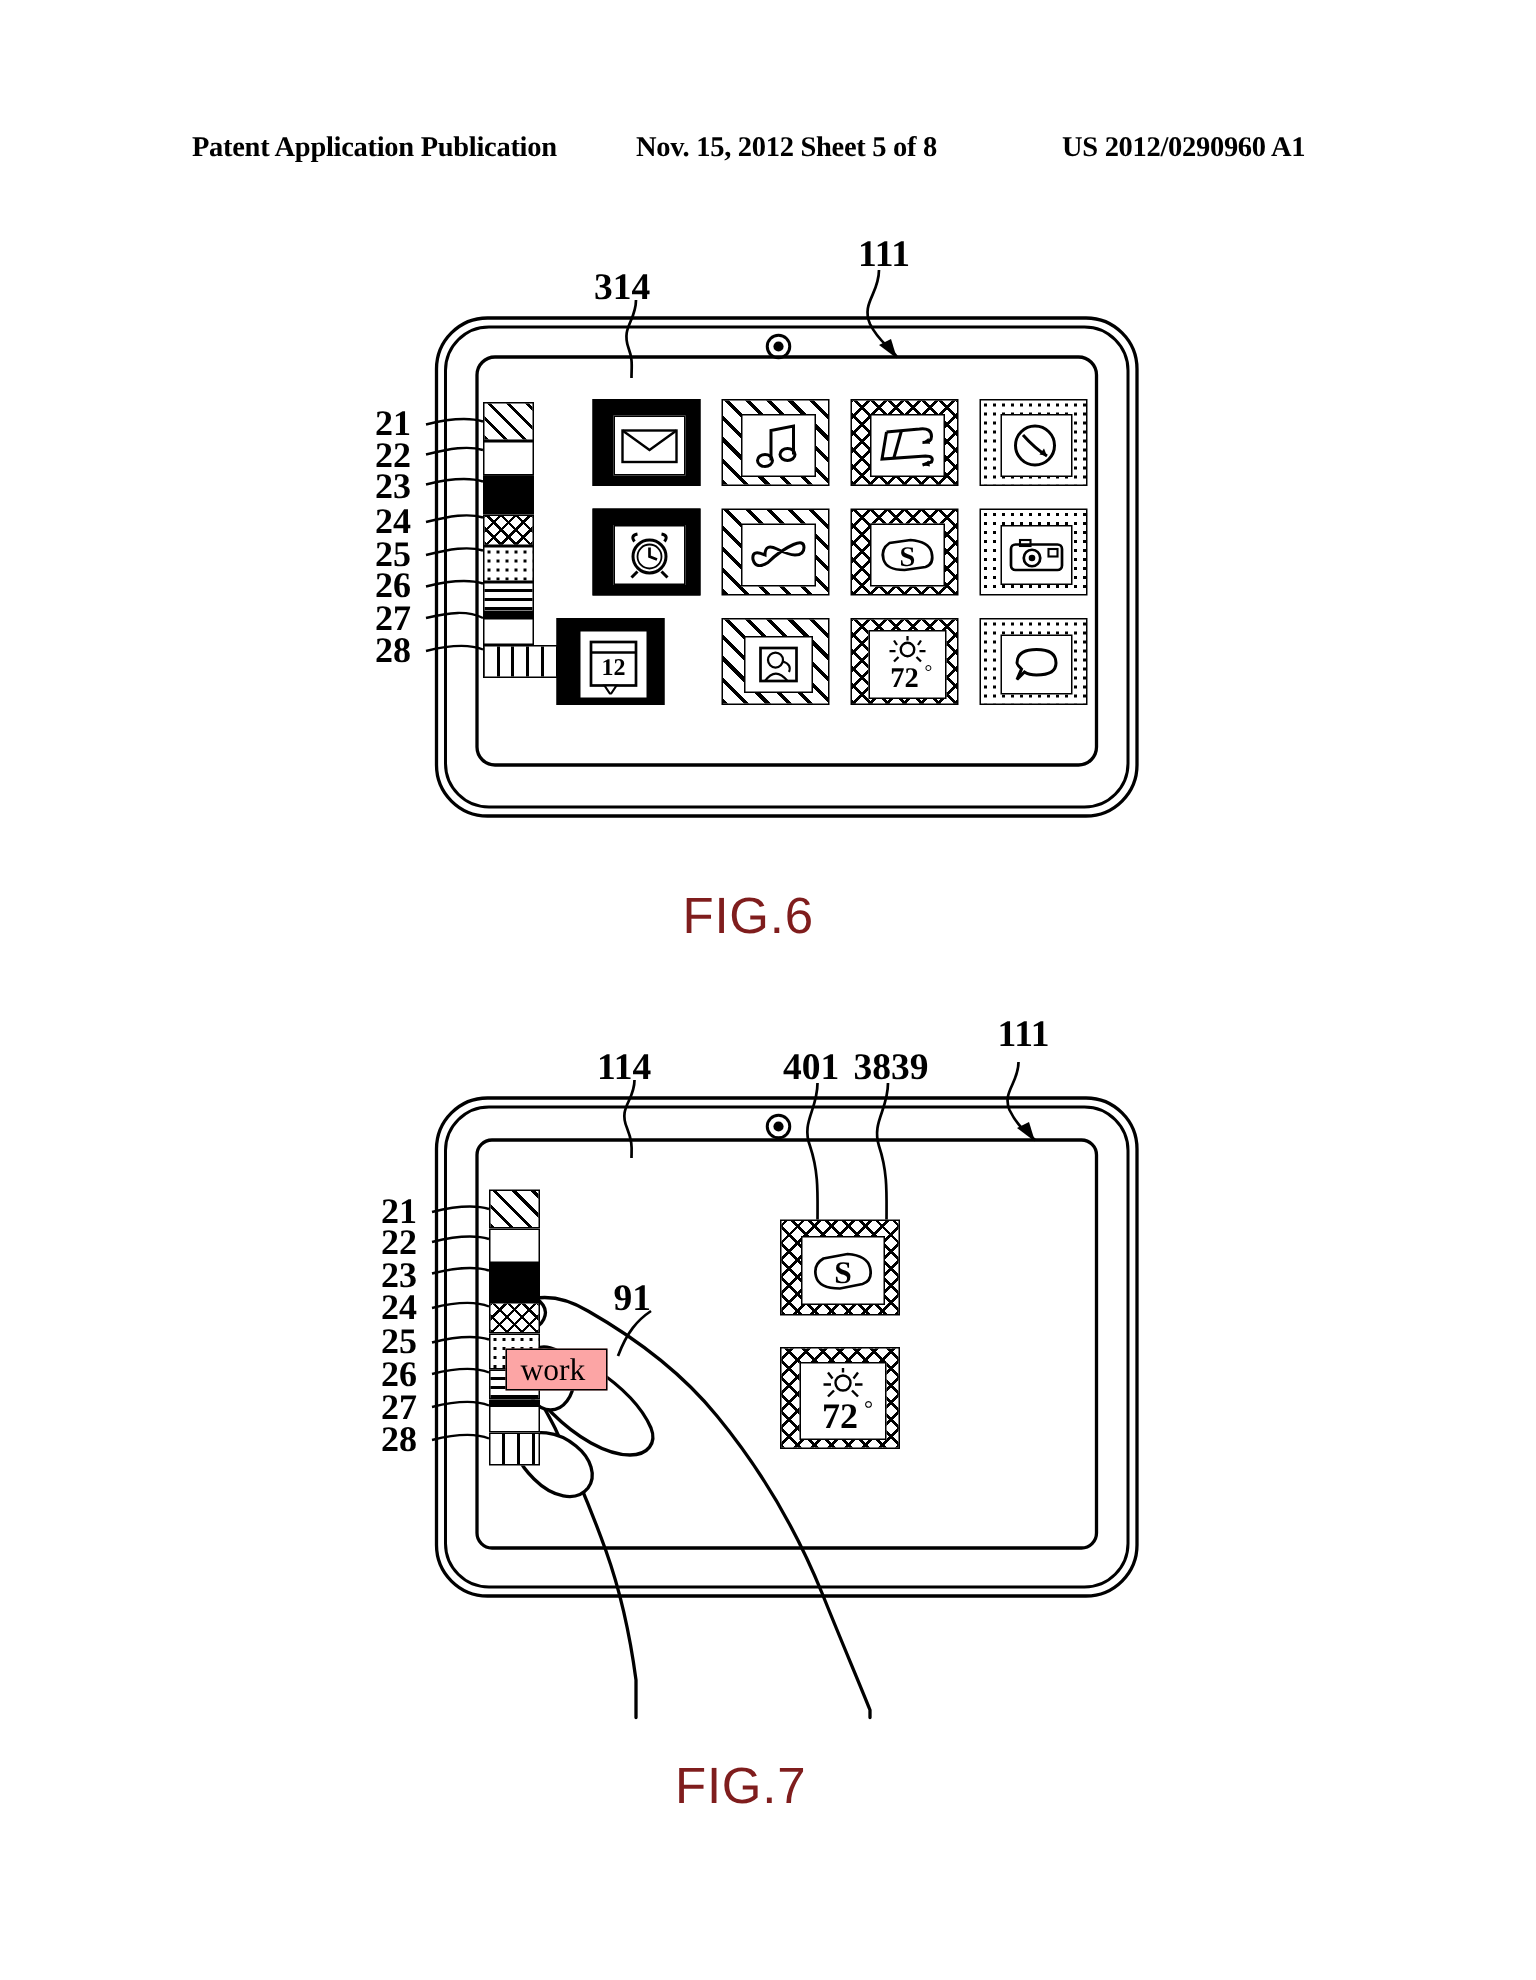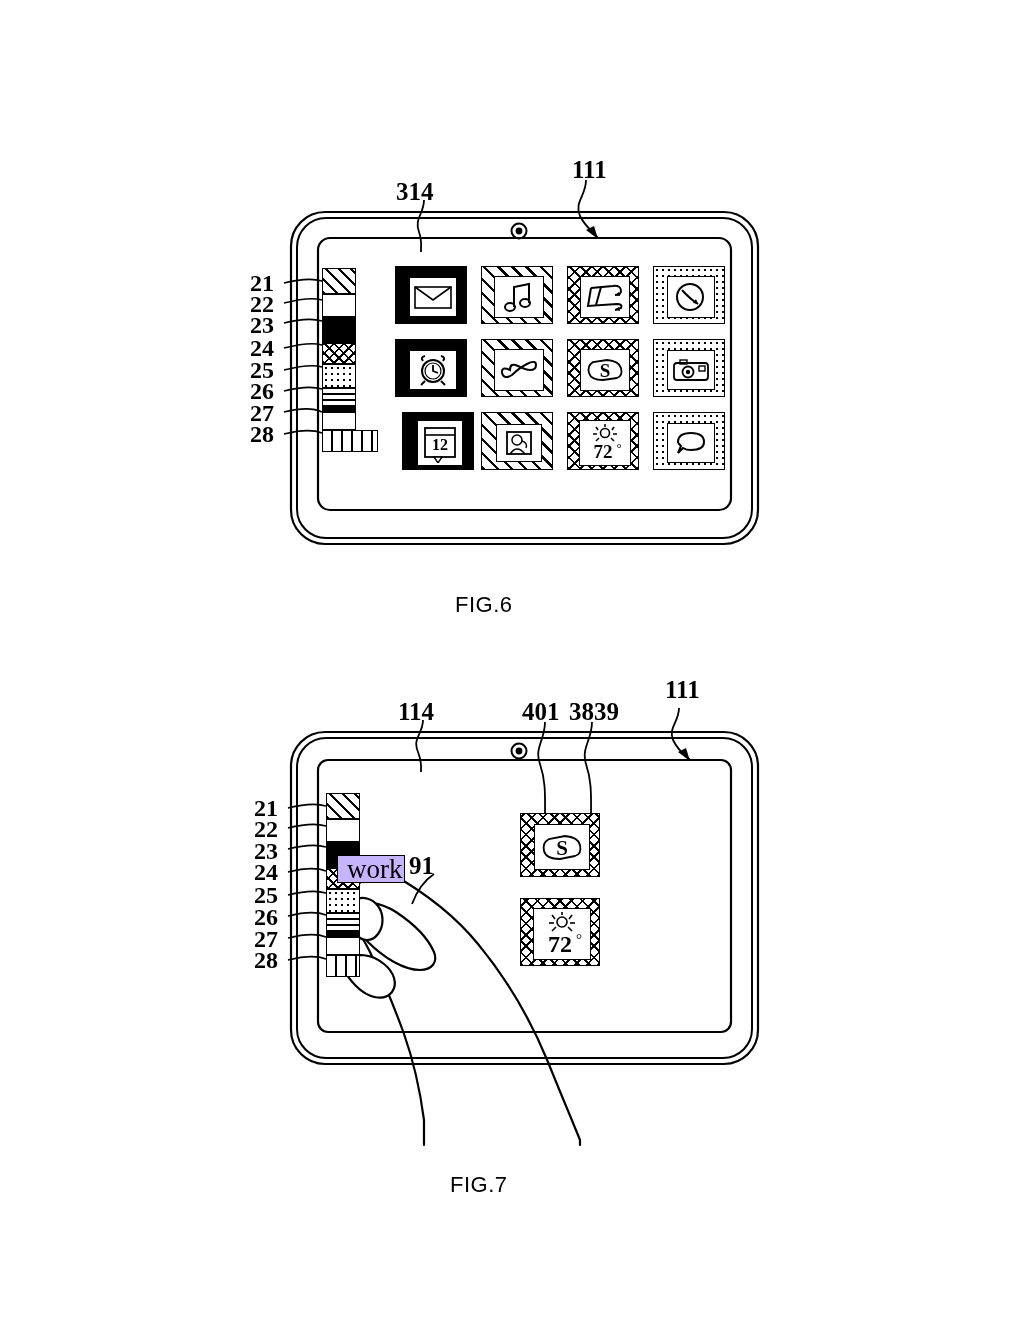--- a/index.html
+++ b/index.html
@@ -16,21 +16,21 @@
     letter-spacing:-0.2px;
   }
   .hdr span{position:absolute;top:0;white-space:nowrap;}
   .hdr .h1{left:128px;}
   .hdr .h2{left:424px;}
   .hdr .h3{left:708px;}
 
   
   .figcap{
     position:absolute;font-family:"Liberation Sans",sans-serif;
-    font-size:22px;letter-spacing:0.5px;color:#000000;
+    font-size:34px;letter-spacing:0.5px;color:#7f1d1d;
   }
   #figcap6{left:455px;top:592px;}
   #figcap7{left:450px;top:1172px;}
 
   
   .svglayer{position:absolute;left:0;top:0;width:1024px;height:1320px;
             pointer-events:none;}
 
   
   .refnum{
@@ -87,31 +87,37 @@
       repeating-linear-gradient(-45deg,#000 0 1.8px,transparent 1.8px 8px);
     background-color:#fff;border:1.4px solid #000;
   }
   .b-dot{
     background-image:radial-gradient(#000 1.2px,transparent 1.3px);
     background-size:6px 6px;background-color:#fff;border:1.4px solid #000;
   }
 
   
   .tooltip{
-    position:absolute;background:#c4b5fd;border:1.6px solid #000;
-    font-family:"Liberation Serif",serif;font-size:27px;
+    position:absolute;background:#fca5a5;border:1.6px solid #000;
+    font-family:"Liberation Serif",serif;font-size:21px;
     display:flex;align-items:center;padding-left:9px;box-sizing:border-box;
     color:#000;
+    margin-top:44px;
   }
 </style>
 </head>
 <body>
 
 <div class="page">
 
+  <div class="hdr">
+    <span class="h1">Patent Application Publication</span>
+    <span class="h2">Nov. 15, 2012   Sheet 5 of 8</span>
+    <span class="h3">US 2012/0290960 A1</span>
+  </div>
 
   <svg class="svglayer" viewBox="0 0 1024 1320" width="1024" height="1320">
 
     <rect x="291" y="212" width="467" height="332" rx="34" ry="34" fill="#fff" stroke="#000" stroke-width="2.2"></rect>
     <rect x="297" y="218" width="455" height="320" rx="29" ry="29" fill="none" stroke="#000" stroke-width="2"></rect>
 
     <rect x="318" y="238" width="413" height="272" rx="12" ry="12" fill="#fff" stroke="#000" stroke-width="2.2"></rect>
 
     <circle cx="519" cy="231" r="7.5" fill="none" stroke="#000" stroke-width="2"></circle>
     <circle cx="519" cy="231" r="3.4" fill="#000"></circle>
@@ -227,21 +233,21 @@
       <svg width="40" height="26" viewBox="0 0 40 26">
         <rect x="3" y="6" width="34" height="17" rx="3" fill="none" stroke="#000" stroke-width="1.8"></rect>
         <circle cx="17" cy="15" r="5.5" fill="none" stroke="#000" stroke-width="1.8"></circle>
         <circle cx="17" cy="15" r="2.2" fill="#000"></circle>
         <rect x="28" y="9" width="6" height="5" fill="none" stroke="#000" stroke-width="1.4"></rect>
         <rect x="9" y="3" width="7" height="4" fill="none" stroke="#000" stroke-width="1.4"></rect>
       </svg>
     </div>
   </div>
 
-  <div class="appicon b-solid" style="left:402px;top:412px;width:72px;height:58px;text-align:right;">
+  <div class="appicon b-solid" style="left:371px;top:412px;width:72px;height:58px;text-align:right;">
     <div class="inner" style="left:14px;top:7px;width:44px;height:44px;position:relative;">
       <svg width="40" height="40" viewBox="0 0 40 40">
         <rect x="5" y="5" width="30" height="29" fill="#fff" stroke="#000" stroke-width="1.8"></rect>
         <line x1="5" y1="12" x2="35" y2="12" stroke="#000" stroke-width="1.6"></line>
         <text x="20" y="27" font-family="Liberation Serif, serif" font-size="16" font-weight="bold" text-anchor="middle" fill="#000">12</text>
         <path d="M14 34 L22 34 L18 40 Z" fill="#fff" stroke="#000" stroke-width="1.4"></path>
       </svg>
     </div>
   </div>
   <div class="appicon b-diag" style="left:481px;top:412px;width:72px;height:58px;">

